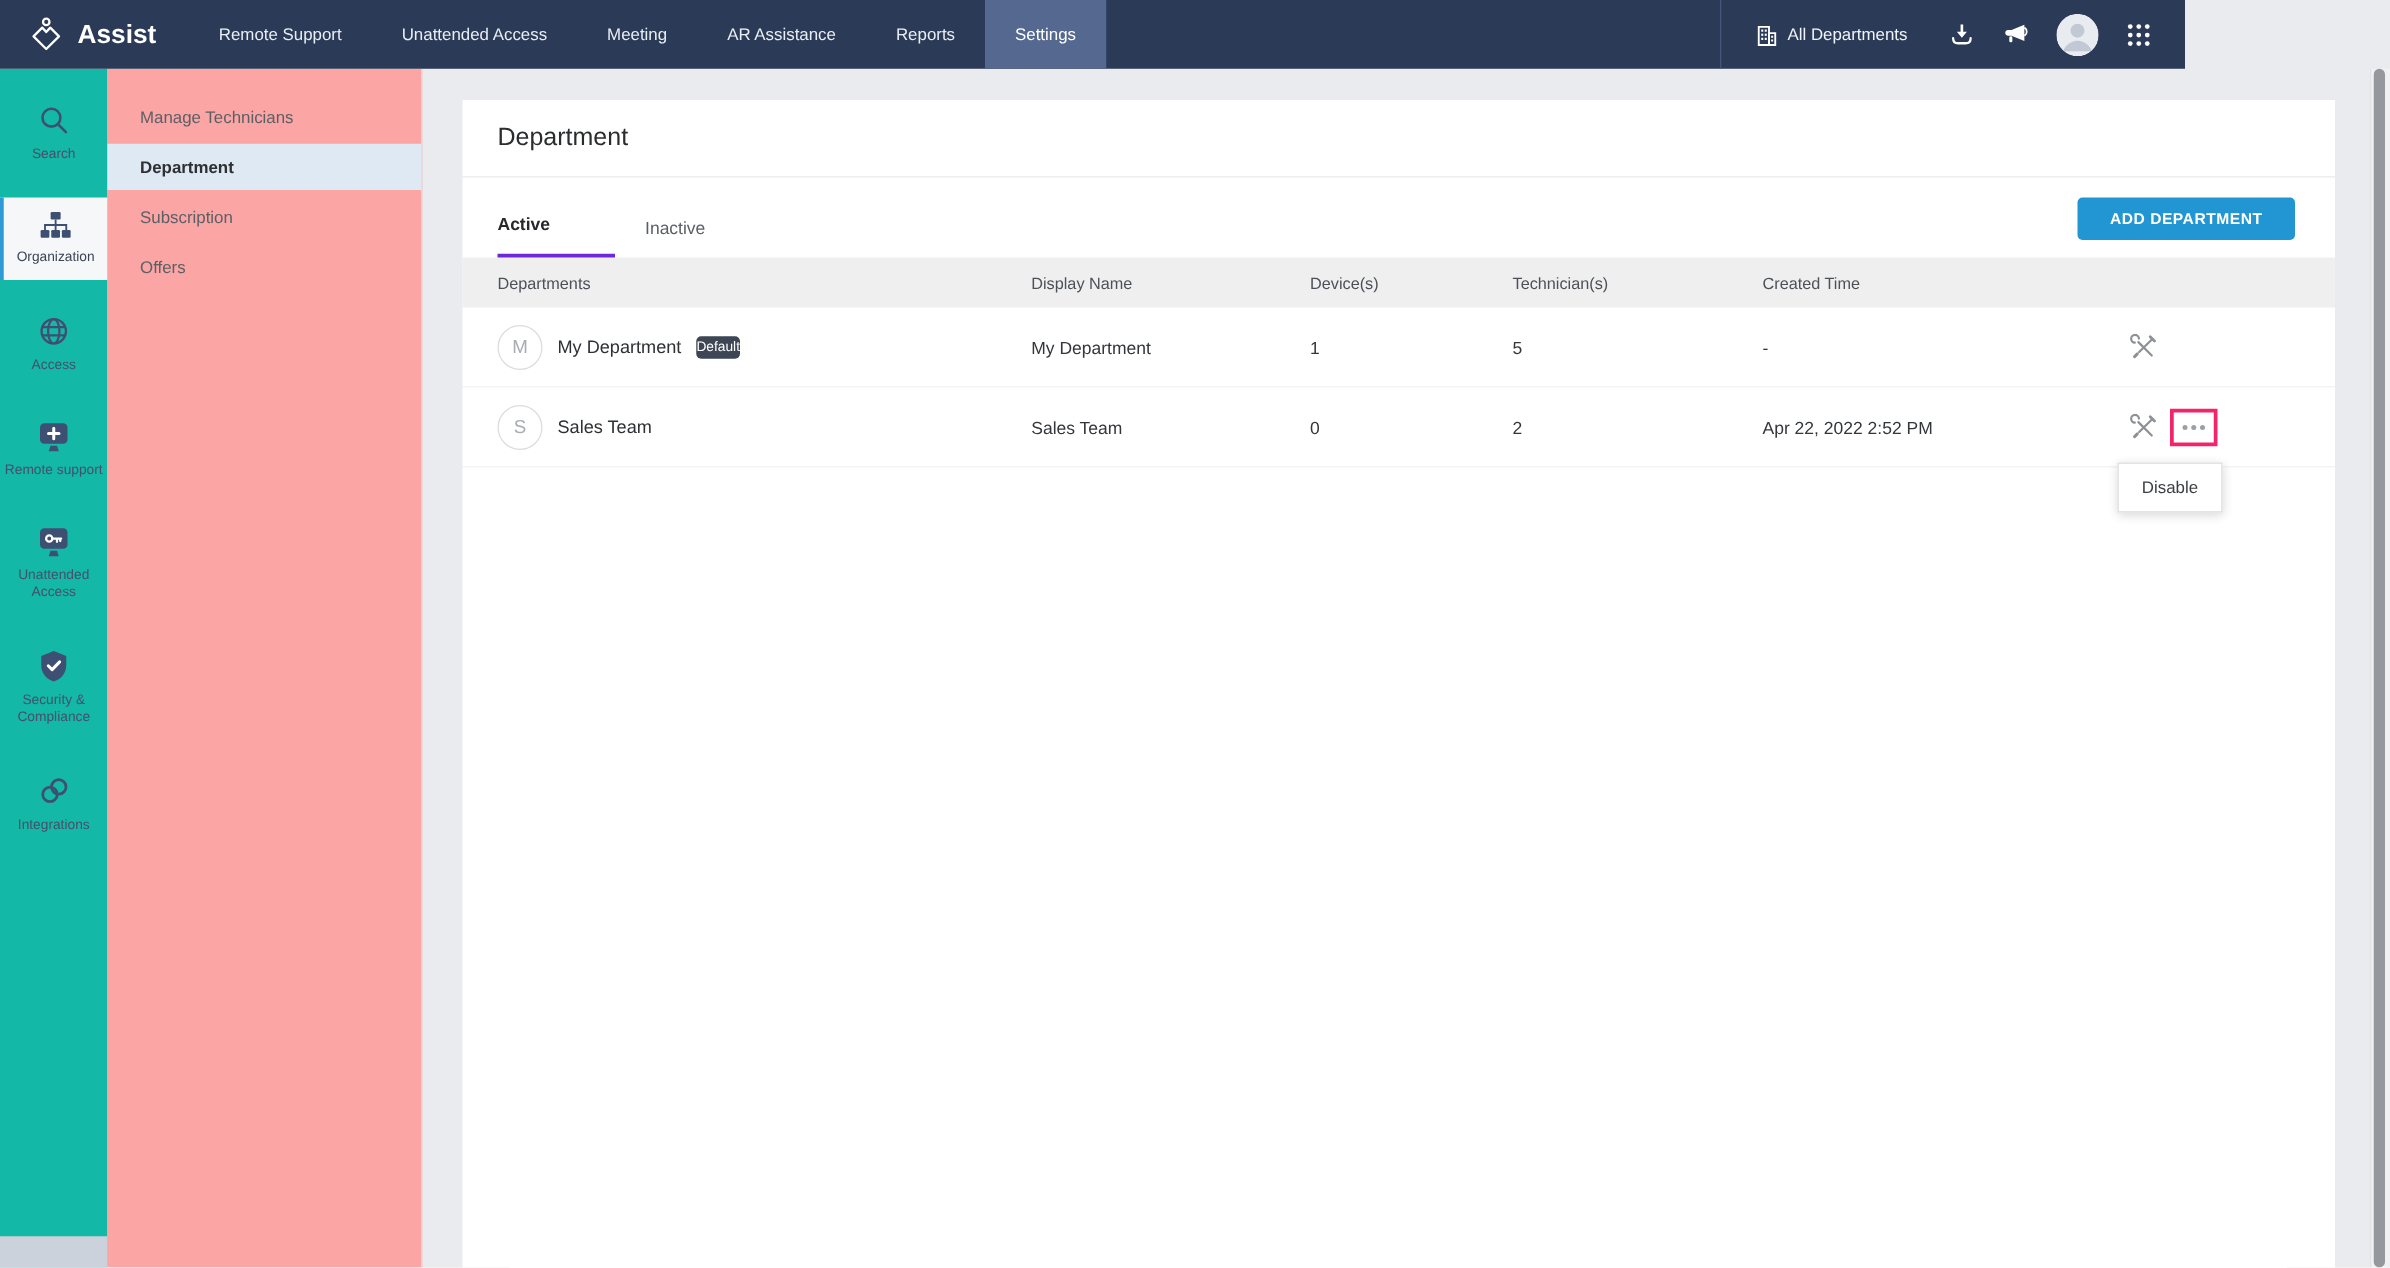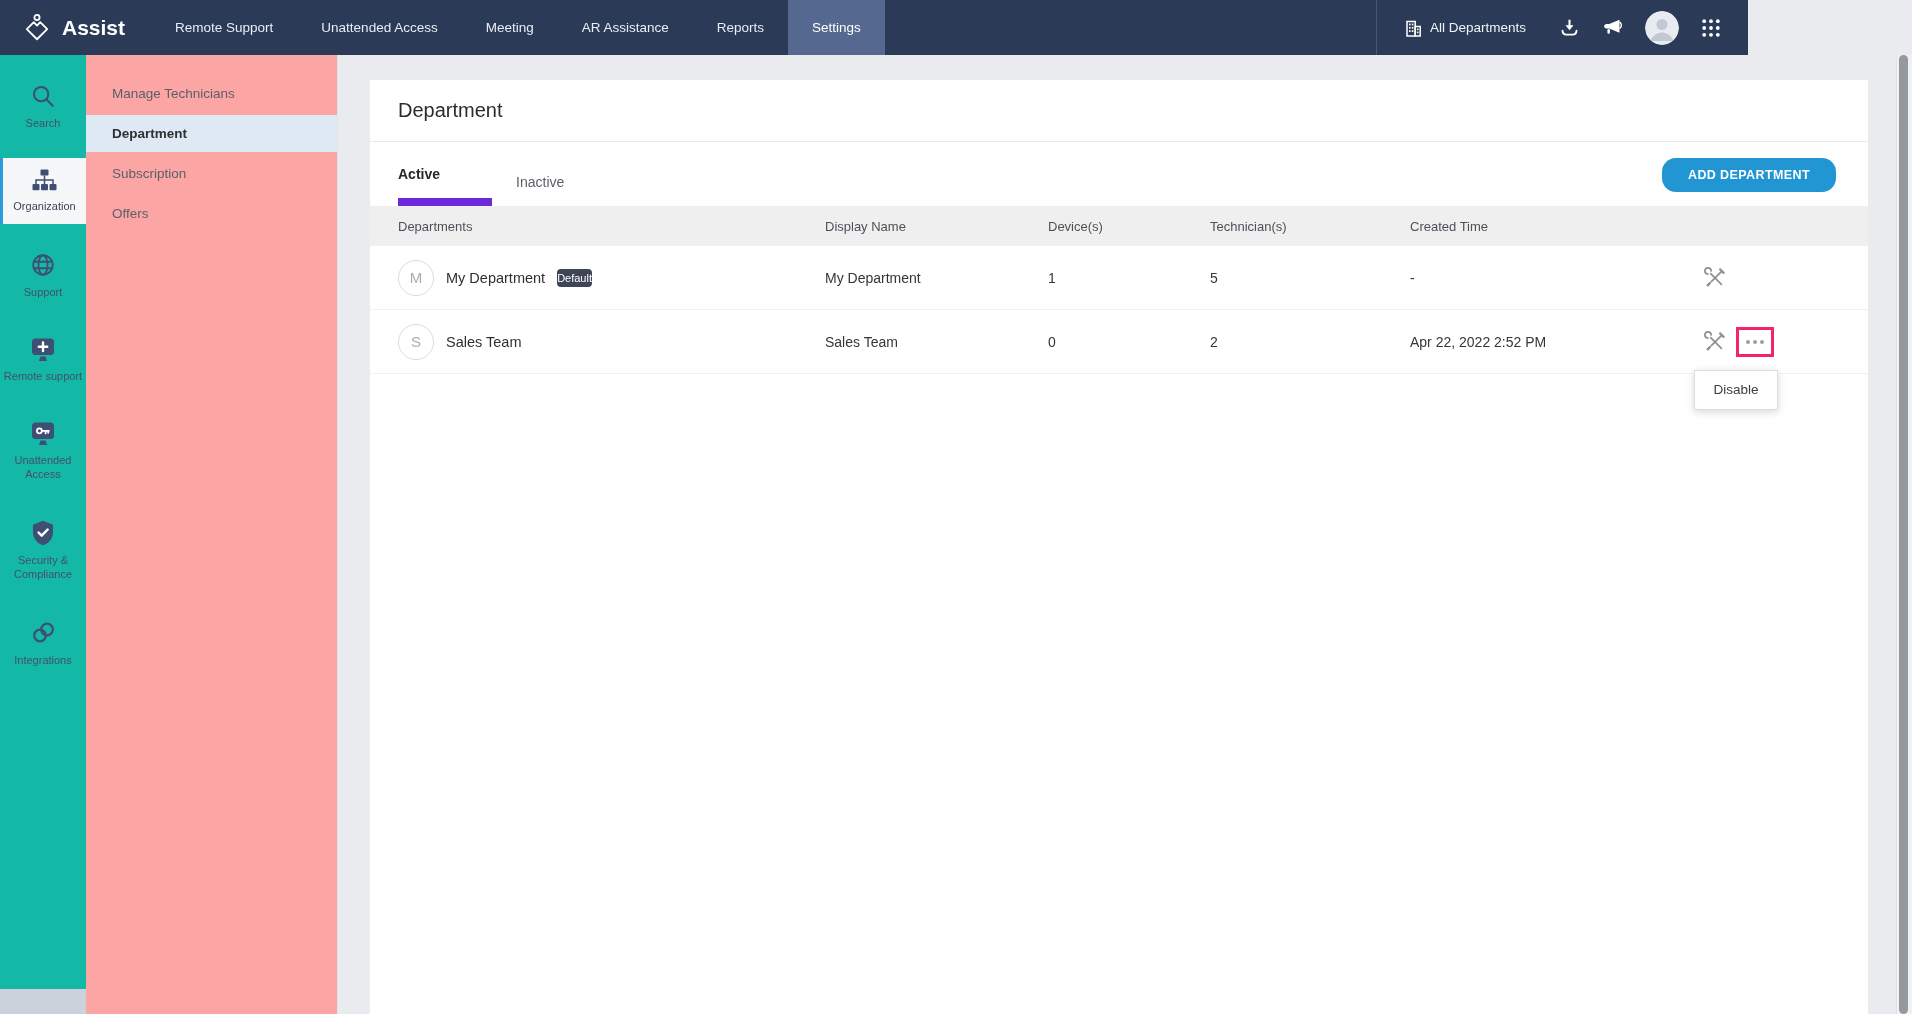--- a/index.html
+++ b/index.html
@@ -39,25 +39,25 @@
 
   
   .content { position: absolute; top: 55px; left: 338px; right: 16px; bottom: 0; background: #e9ebef; }
   .card { position: absolute; top: 25px; left: 32px; right: 28px; bottom: -10px; background: #fff; }
   .card-head { height: 62px; display: flex; align-items: center; padding: 0 28px;
                border-bottom: 1px solid #eaeaea; }
   .card-head h1 { font-size: 20px; font-weight: normal; color: #2a2c2e; }
 
   .tabs-row { position: relative; height: 64px; display: flex; align-items: flex-end; padding: 0 28px; }
   .tab { font-size: 14px; color: #5b6066; padding: 0 0 16px 0; margin-right: 28px; cursor: pointer; }
-  .tab.active { color: #26282b; font-weight: bold; border-bottom: 8px solid #6d28d9;
+  .tab.active { color: #26282b; font-weight: bold; border-bottom: 3px solid #6d28d9;
                 padding-right: 52px; margin-right: 24px; }
   .add-btn { position: absolute; right: 32px; top: 16px; height: 34px; padding: 0 26px;
              background: #2196d3; color: #fff; font-size: 12.5px; font-weight: bold;
-             letter-spacing: .4px; border: none; border-radius: 14px; cursor: pointer;
+             letter-spacing: .4px; border: none; border-radius: 4px; cursor: pointer;
              font-family: "Liberation Sans", sans-serif; }
 
   .grid { display: grid; grid-template-columns: 455px 223px 162px 200px 290px 1fr; align-items: center; }
   .thead { height: 40px; background: #efeff0; font-size: 13px; color: #4c5157; }
   .thead .first { padding-left: 28px; }
   .trow { height: 64px; border-bottom: 1px solid #f1f1f1; font-size: 14px; color: #33363a; }
   .name-cell { display: flex; align-items: center; gap: 12px; padding-left: 28px; }
   .avatar-circle { width: 36px; height: 36px; border-radius: 50%; border: 1px solid #dadcdf;
             color: #a9adb3; display: flex; align-items: center; justify-content: center;
             font-size: 15px; background: #fff; flex: 0 0 36px; }
@@ -186,21 +186,21 @@
   </div>
   <div class="side-item">
     <span style="display:flex;">
       <svg width="26" height="26" viewBox="0 0 24 24" fill="none" stroke="#3d5073" stroke-width="1.7">
         <circle cx="12" cy="12" r="9"></circle>
           <ellipse cx="12" cy="12" rx="4.2" ry="9"></ellipse>
         <path d="M3.6 9 h16.8 M3.6 15 h16.8"></path>
       </svg>
     </span>
 
-    <span>Support</span>
+    <span>Access</span>
   </div>
   <div class="side-item">
     <span style="display:flex;">
       <svg width="26" height="25" viewBox="0 0 26 25">
         <rect x="2" y="1.5" width="22" height="16.5" rx="3.5" fill="#3d5073"></rect>
         <path d="M13 5.5 v8.5 M8.8 9.8 h8.4" stroke="#fff" stroke-width="2.4" stroke-linecap="round"></path>
         <path d="M9 24 h8 l-1.4-4.5 h-5.2 Z" fill="#3d5073"></path>
       </svg>
     </span>
     <span>Remote support</span>

